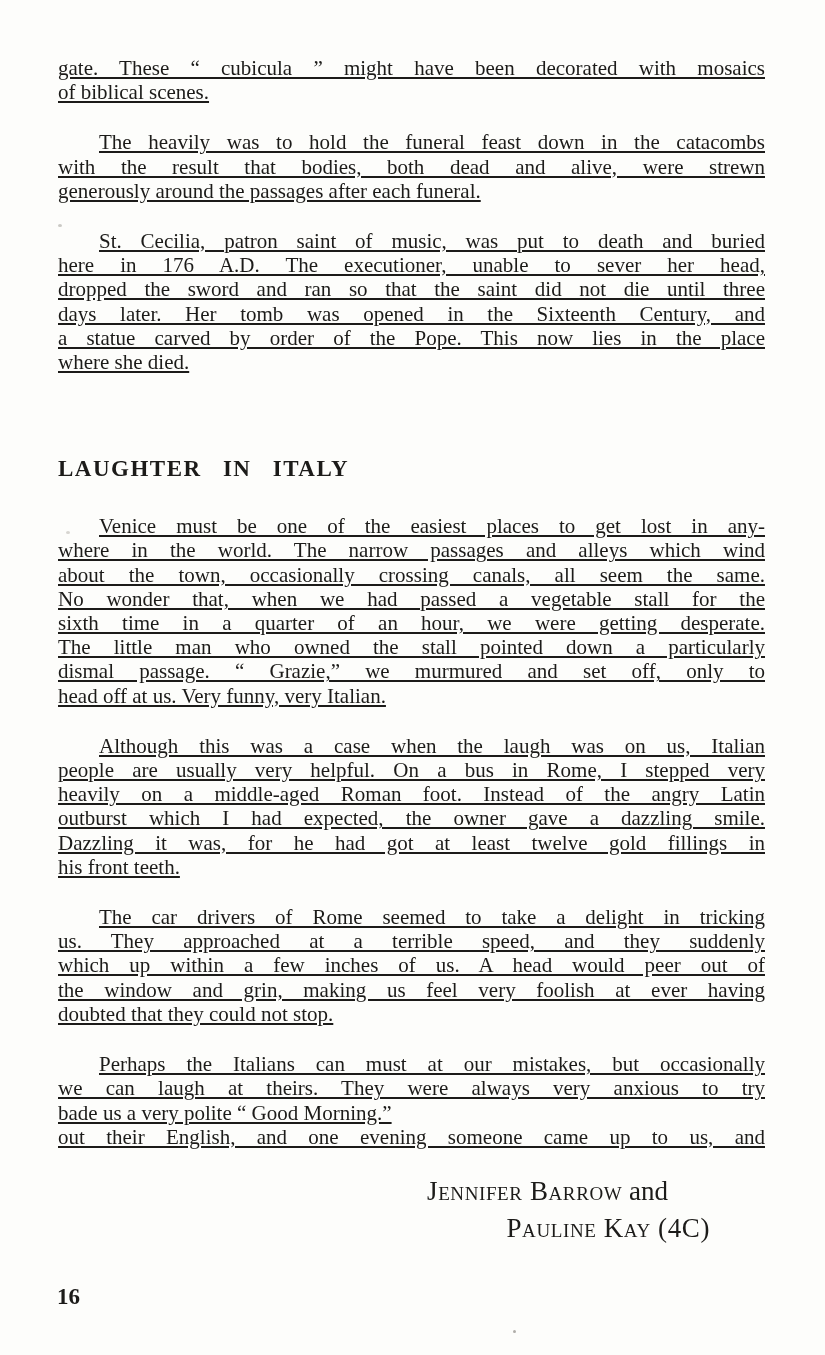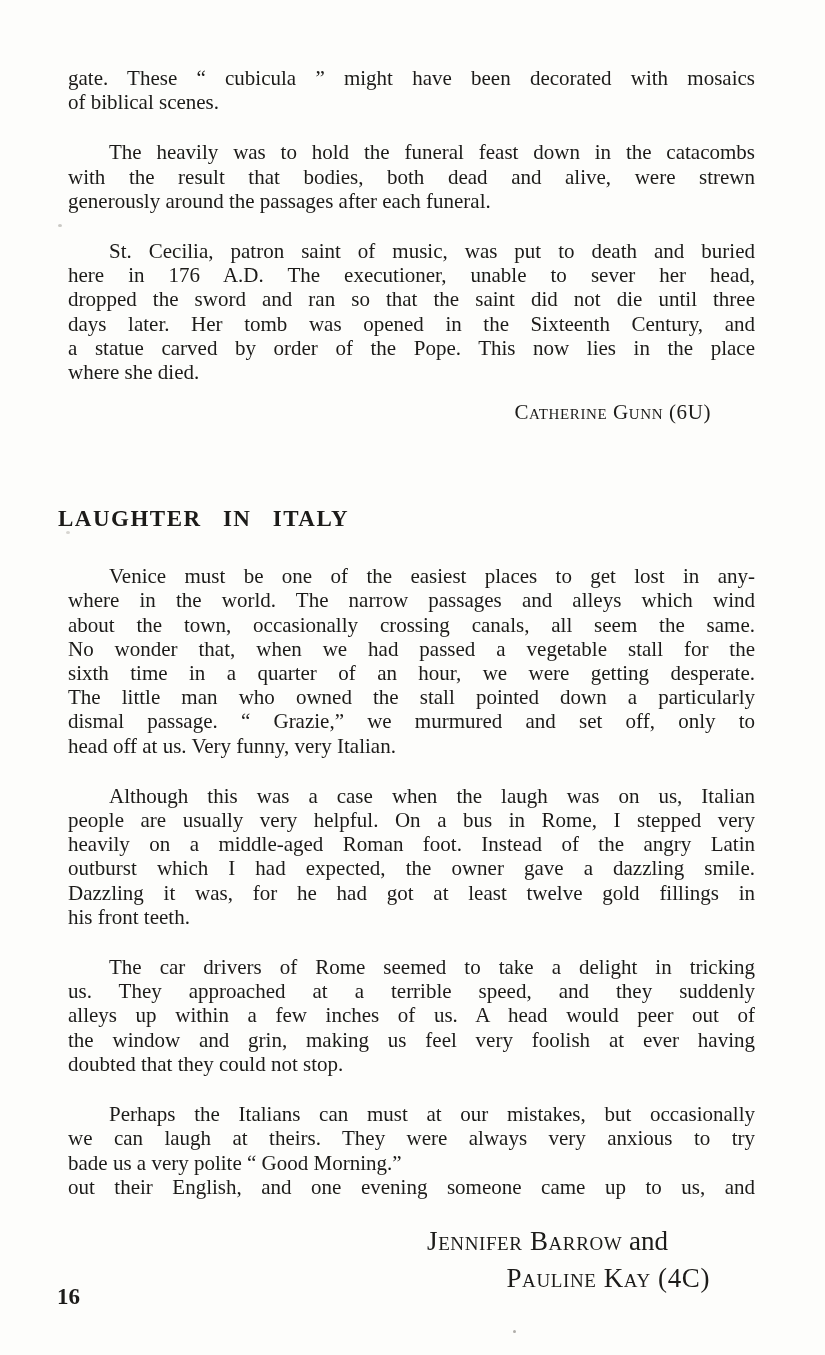--- a/index.html
+++ b/index.html
@@ -11,21 +11,21 @@
     font-family: "Liberation Serif", "DejaVu Serif", serif;
     color: #1c1b19;
     overflow: hidden;
   }
   .page {
     box-sizing: border-box;
     width: 825px;
     height: 1355px;
     padding: 56px 60px 0 58px;
   }
-  .para { margin: 10px; }
+  .para { margin: 0; text-decoration: underline; }
   .para + .para { margin-top: 26px; }
   .line {
     font-size: 21px;
     line-height: 24.2px;
     text-align: justify;
     text-align-last: justify;
     -moz-text-align-last: justify;
     white-space: nowrap;
   }
   .line.last {
@@ -91,23 +91,20 @@
         </div>
         <div class="para">
           <div class="line indent">St. Cecilia, patron saint of music, was put to death and buried</div>
           <div class="line">here in 176 A.D.  The executioner, unable to sever her head,</div>
           <div class="line">dropped the sword and ran so that the saint did not die until three</div>
           <div class="line">days later.  Her tomb was opened in the Sixteenth Century, and</div>
           <div class="line">a statue carved by order of the Pope.  This now lies in the place</div>
           <div class="line last">where she died.</div>
         </div>
       </div>
-    <div class="byline1">
-      <span class="sc">Catherine Gunn (6U)</span>
-    </div>
   </section>
 
   <h1 class="story-title">LAUGHTER IN ITALY</h1>
 
   <section>
     <div class="paras">
         <div class="para">
           <div class="line indent">Venice must be one of the easiest places to get lost in any-</div>
           <div class="line">where in the world.  The narrow passages and alleys which wind</div>
           <div class="line">about the town, occasionally crossing canals, all seem the same.</div>
@@ -121,21 +118,21 @@
           <div class="line indent">Although this was a case when the laugh was on us, Italian</div>
           <div class="line">people are usually very helpful.  On a bus in Rome, I stepped very</div>
           <div class="line">heavily on a middle-aged Roman foot.  Instead of the angry Latin</div>
           <div class="line">outburst which I had expected, the owner gave a dazzling smile.</div>
           <div class="line">Dazzling it was, for he had got at least twelve gold fillings in</div>
           <div class="line last">his front teeth.</div>
         </div>
         <div class="para">
           <div class="line indent">The car drivers of Rome seemed to take a delight in tricking</div>
           <div class="line">us.  They approached at a terrible speed, and they suddenly</div>
-          <div class="line">alleys up within a few inches of us.  A head would peer out of</div>
+          <div class="line">which up within a few inches of us.  A head would peer out of</div>
           <div class="line">the window and grin, making us feel very foolish at ever having</div>
           <div class="line last">doubted that they could not stop.</div>
         </div>
         <div class="para">
           <div class="line indent">Perhaps the Italians can must at our mistakes, but occasionally</div>
           <div class="line">we can laugh at theirs.  They were always very anxious to try</div>
           <div class="line last">bade us a very polite “ Good Morning.”</div>
           <div class="line">out their English, and one evening someone came up to us, and</div>
         </div>
       </div>

